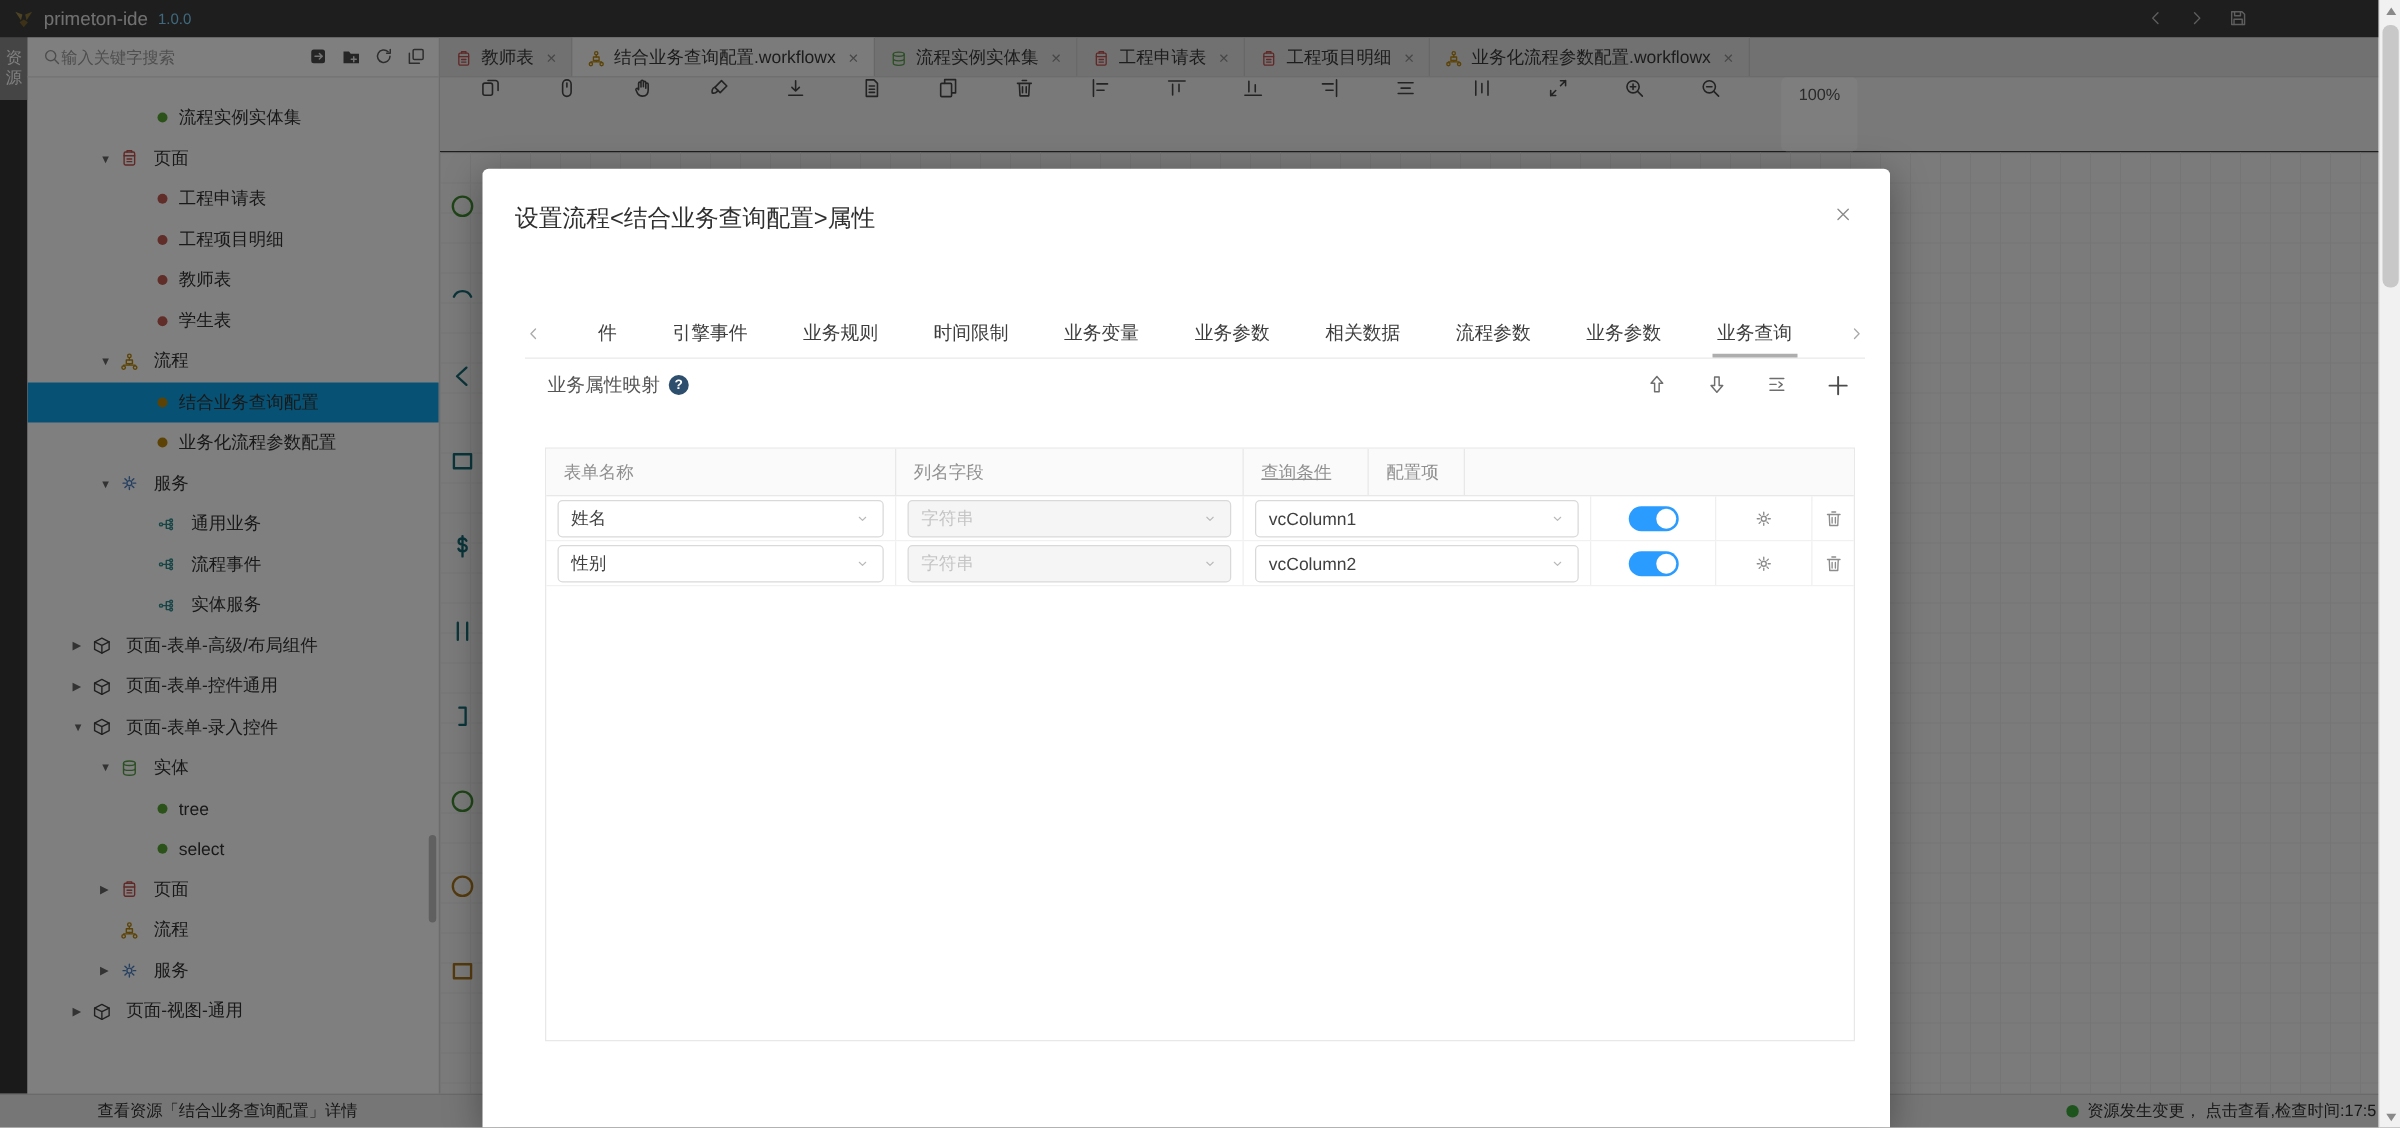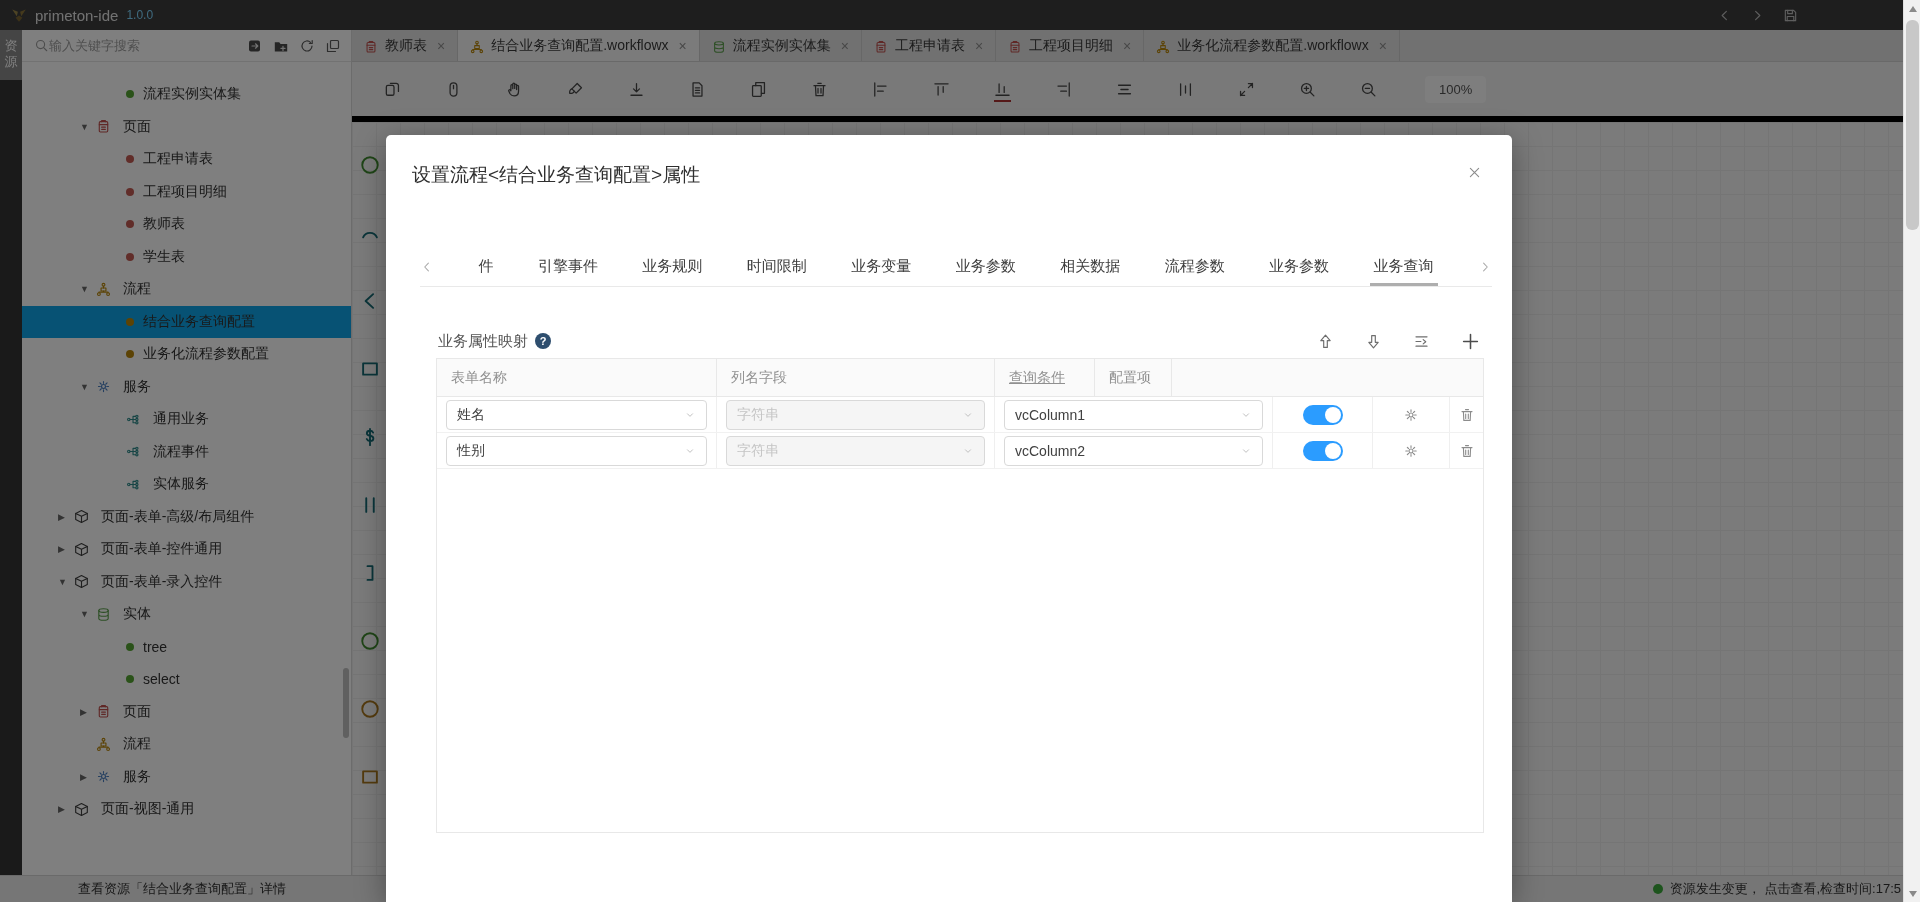--- a/index.html
+++ b/index.html
@@ -41,21 +41,21 @@
   .pitem { display:flex; align-items:center; gap:7px; font-size:14px; color:#3d3d3d; }
   .pitem .ic { width:16px; height:16px; color:#555; }
 
   
   #editor { position:absolute; left:352px; top:30px; width:1551px; height:845px; }
   #etabs { height:32px; background:#e2e2e2; display:flex; border-bottom:1px solid #d2d2d2; }
   .etab { display:flex; align-items:center; padding:0 12px; border-right:1px solid #cecece; font-size:14px; color:#3a3a3a; background:#e2e2e2; white-space:nowrap; }
   .etab.active { background:#f7f7f7; }
   .etab .ic { width:14px; height:14px; margin-right:7px; }
   .etab .x { margin-left:10px; color:#8f8f8f; font-size:14px; line-height:1; }
-  #toolbar { height:60px; background:#f2f2f2; border-bottom:6px solid #000000; display:flex; align-items:center; gap:44px; padding-left:32px; color:#474747; }
+  #toolbar { height:60px; background:#f2f2f2; border-bottom:1px solid #000000; display:flex; gap:44px; padding-left:32px; color:#474747; }
   .tbi { position:relative; display:flex; }
   .tbi .ic { width:17px; height:17px; }
   .tbi.redline::after { content:""; position:absolute; left:0; right:0; bottom:-4px; height:2px; background:#a33; }
   #zoomchip { background:#fcfcfc; border-radius:4px; padding:6px 14px; font-size:13px; color:#555; margin-left:4px; }
   #canvas { position:absolute; top:92px; bottom:0; left:0; right:0; background:#f6f6f6;
     background-image:linear-gradient(#ebebeb 1px, transparent 1px), linear-gradient(90deg,#ebebeb 1px, transparent 1px);
     background-size:24px 24px; }
   .pshape { position:absolute; left:8px; width:20px; height:20px; }
   .pshape .ic { width:20px; height:20px; stroke-width:1.5; }
 
@@ -76,21 +76,21 @@
   #mask { position:absolute; left:0; top:0; width:1903px; height:902px; background:rgba(0,0,0,0.5); z-index:50; }
   #modal { position:absolute; left:386px; top:135px; width:1126px; height:767px; background:#fff; border-radius:5px 5px 0 0; box-shadow:0 6px 30px rgba(0,0,0,.35); z-index:60; }
   #modal-title { position:absolute; left:26px; top:27px; font-size:19px; color:#2f2f2f; }
   #modal-close { position:absolute; right:30px; top:28px; color:#8c8c8c; }
   #modal-close .ic { width:15px; height:15px; }
   #mtabs { position:absolute; left:34px; right:20px; top:112px; height:40px; display:flex; justify-content:space-between; align-items:center; border-bottom:1px solid #e9e9e9; }
   #mtabs .nav { color:#a9a9a9; display:flex; }
   #mtabs .nav .ic { width:14px; height:14px; }
   .mtab { position:relative; font-size:15px; color:#3d3d3d; padding:9px 0 10px; white-space:nowrap; }
   .mtab.active::after { content:""; position:absolute; left:-4px; right:-4px; bottom:0; height:3px; background:#aeaeae; }
-  #msection { position:absolute; left:52px; right:32px; top:188px; height:36px; display:flex; align-items:center; }
+  #msection { position:absolute; left:52px; right:32px; top:155px; height:36px; display:flex; align-items:center; }
   #section-title { font-size:15px; color:#555; }
   #help-badge { width:16px; height:16px; border-radius:50%; color:#fff; font-size:11px; font-weight:bold; display:flex; align-items:center; justify-content:center; margin-left:7px; }
   #modal-actions { margin-left:auto; display:flex; align-items:center; gap:31px; color:#6e6e6e; }
   #modal-actions .ma .ic { width:17px; height:17px; stroke-width:1.1; }
   #modal-actions .ma:last-child .ic { width:19px; height:19px; stroke-width:1.3; color:#4c4c4c; }
 
   #mtable { position:absolute; left:50px; right:28px; top:223px; bottom:69px; border:1px solid #e8e8e8; display:flex; flex-direction:column; }
   #thead { height:38px; background:#fafafa; border-bottom:1px solid #e8e8e8; display:flex; }
   .th { display:flex; align-items:center; padding-left:14px; font-size:14px; color:#909090; border-right:1px solid #e8e8e8; }
   .th:last-child { border-right:none; }

